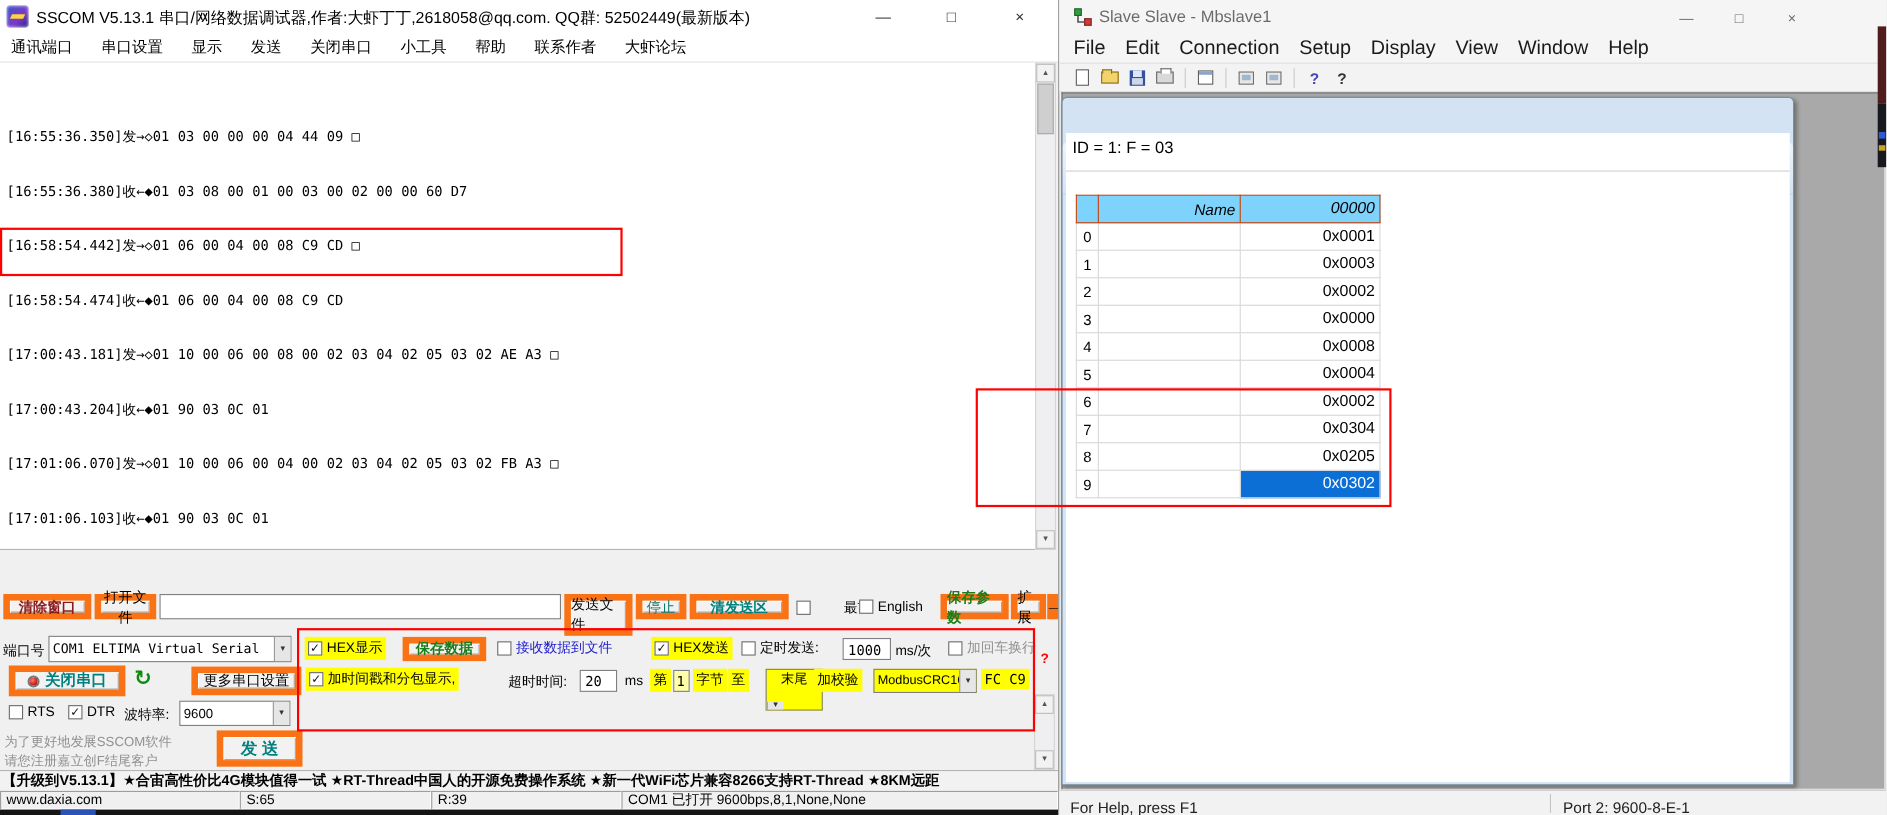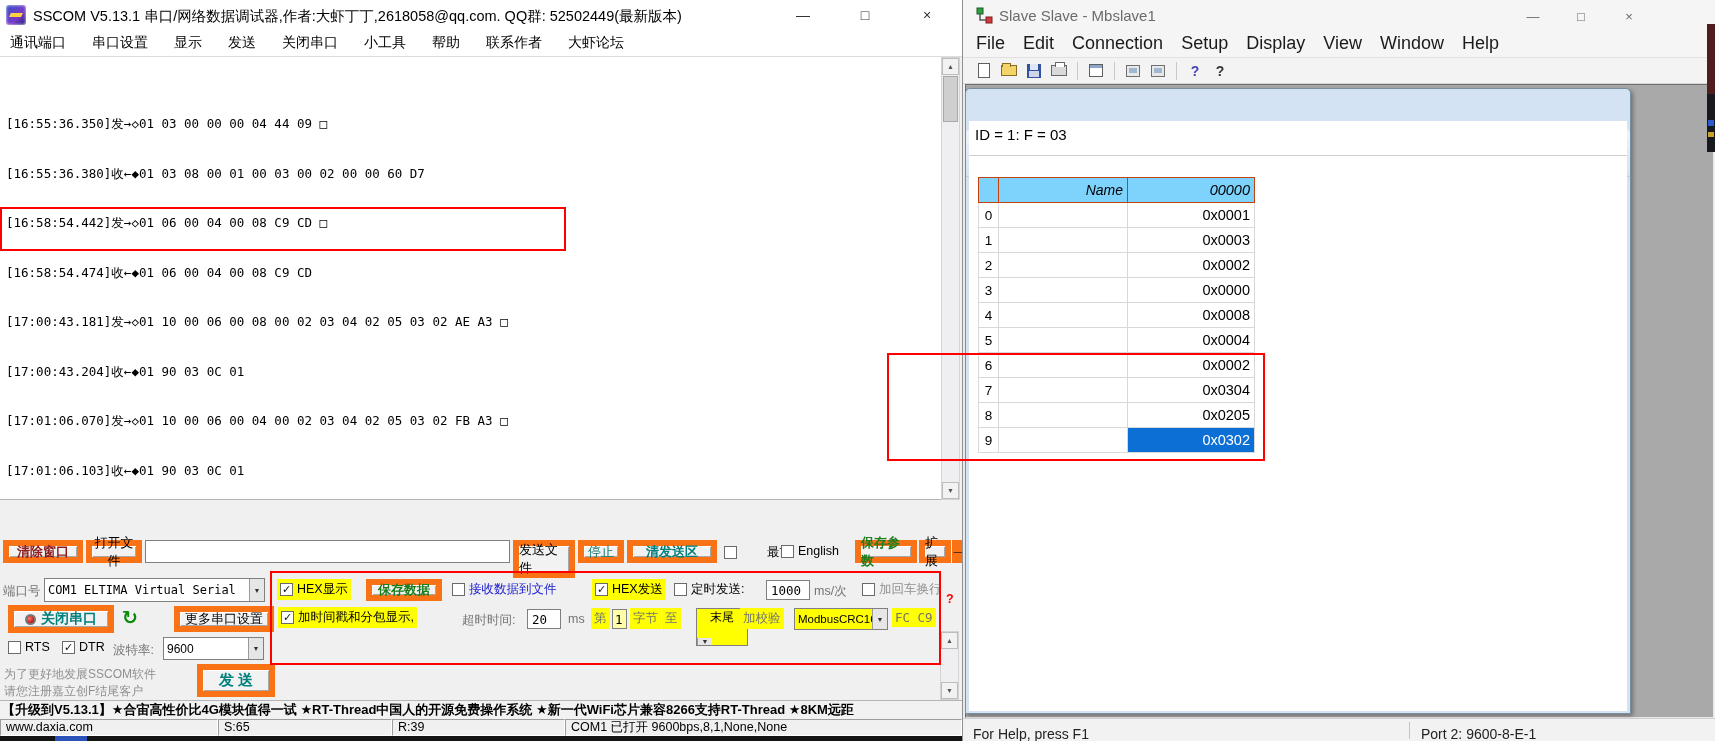--- a/index.html
+++ b/index.html
@@ -40,21 +40,21 @@
   .ss-appicon:after { content:""; position:absolute; left:4px; top:8px; width:12px; height:4px; background:#ffd23f; transform:skewX(-25deg); }
   .ss-titletext { position:absolute; left:33px; top:7px; font-size:14.5px; color:#000; white-space:nowrap; }
   .capbtn { position:absolute; top:4px; width:30px; height:22px; display:flex; align-items:center; justify-content:center;
             font-size:14px; color:#333; background:#fff; }
   .ss-menu { position:absolute; left:0; top:30px; width:962px; height:27px; background:#ffffff;
              border-bottom:1px solid #dcdcdc; display:flex; align-items:center; gap:26px; padding-left:10px; font-size:14px; }
   .ss-recv { position:absolute; left:0; top:57px; width:941px; height:443px; background:#ffffff;
              border-bottom:1px solid #b5b5b5; overflow:hidden; }
   .loglines { position:absolute; left:6px; top:26px; font-family:"DejaVu Sans Mono",monospace;
               font-size:12.5px; line-height:16.5px; color:#000; white-space:pre; }
-  .ss-ctl-label { position:absolute; font-size:12.5px; color:#737373; white-space:nowrap; }
+  .ss-ctl-label { position:absolute; font-size:12.5px; color:#000000; white-space:nowrap; }
   .teal { color:#00807e; font-weight:bold; }
   .green { color:#1b7d1b; font-weight:bold; }
   .dred  { color:#8b1a1a; font-weight:bold; }
   .red   { color:#0f766e; }
   .blue  { color:#2020d0; }
   .gray  { color:#909090; }
   .led { width:11px; height:11px; border-radius:50%; background:radial-gradient(circle at 35% 35%, #ff7a6a, #c01818 70%);
          border:2px solid #777; margin-right:5px; flex:none; }
   .refresh { position:absolute; font-size:19px; font-weight:bold; color:#0c8a0c; }
   .sendbox { position:absolute; left:271px; top:631px; width:668px; height:69px; background:#fff;

